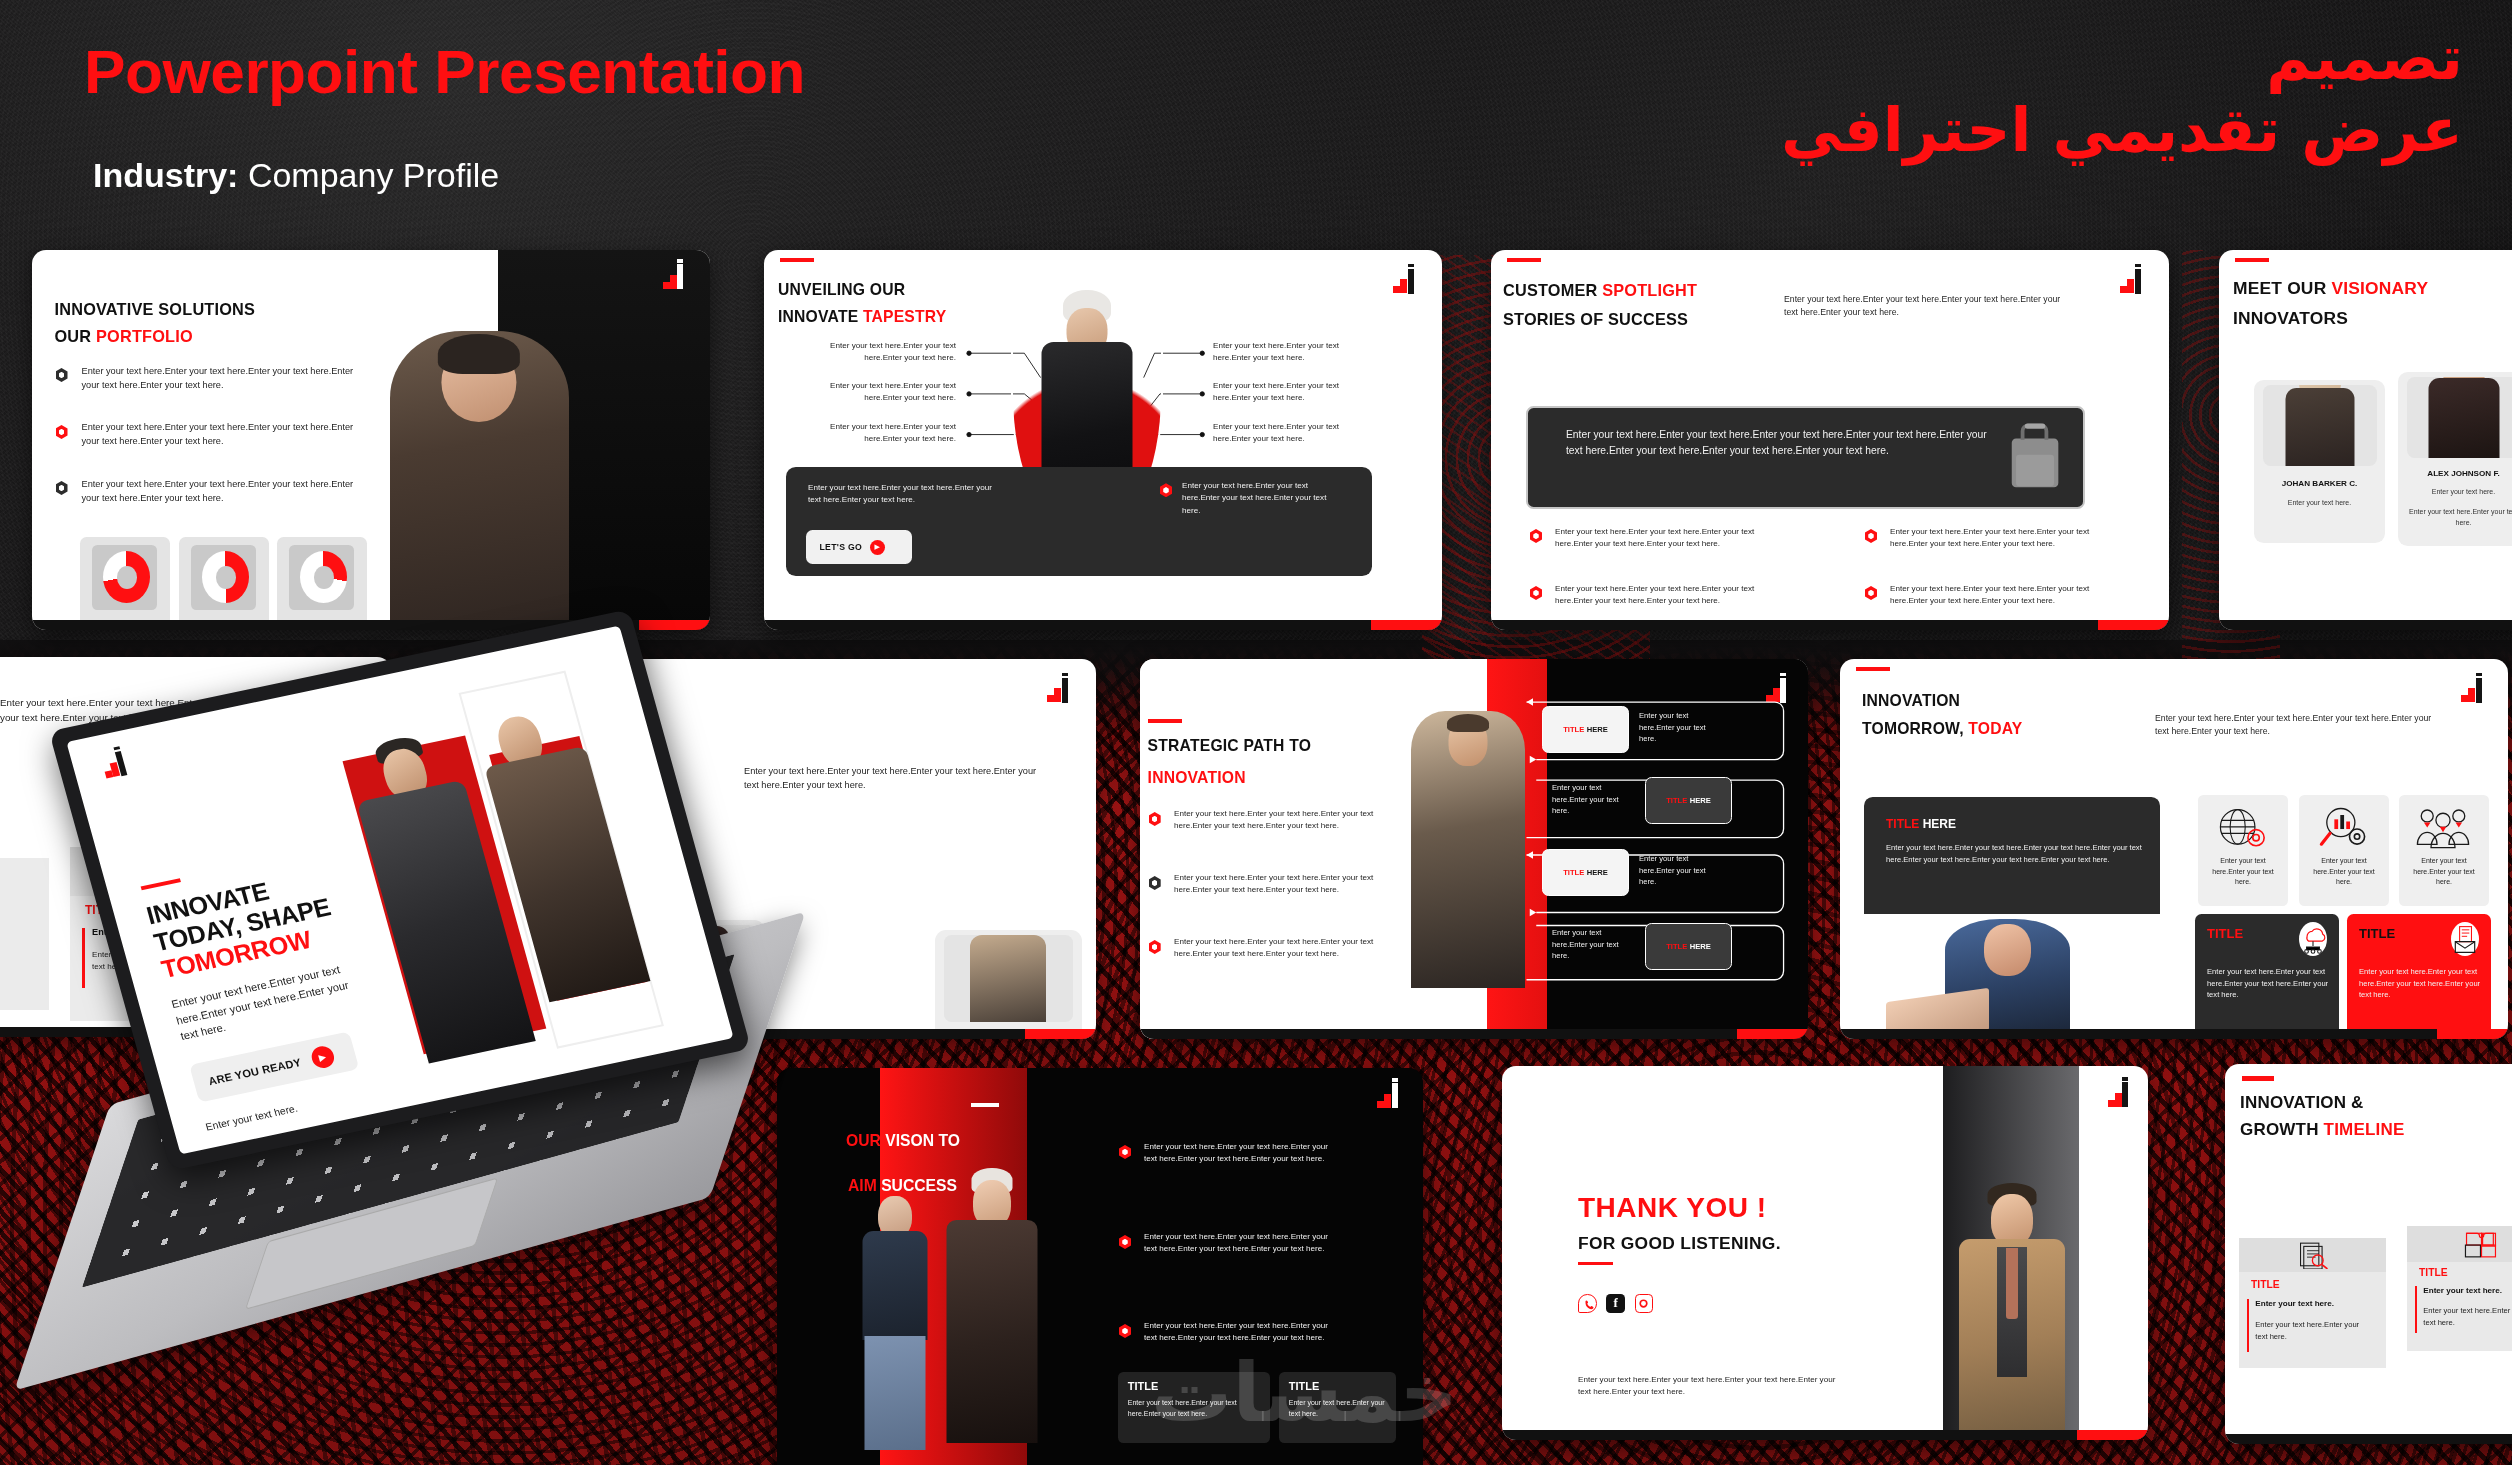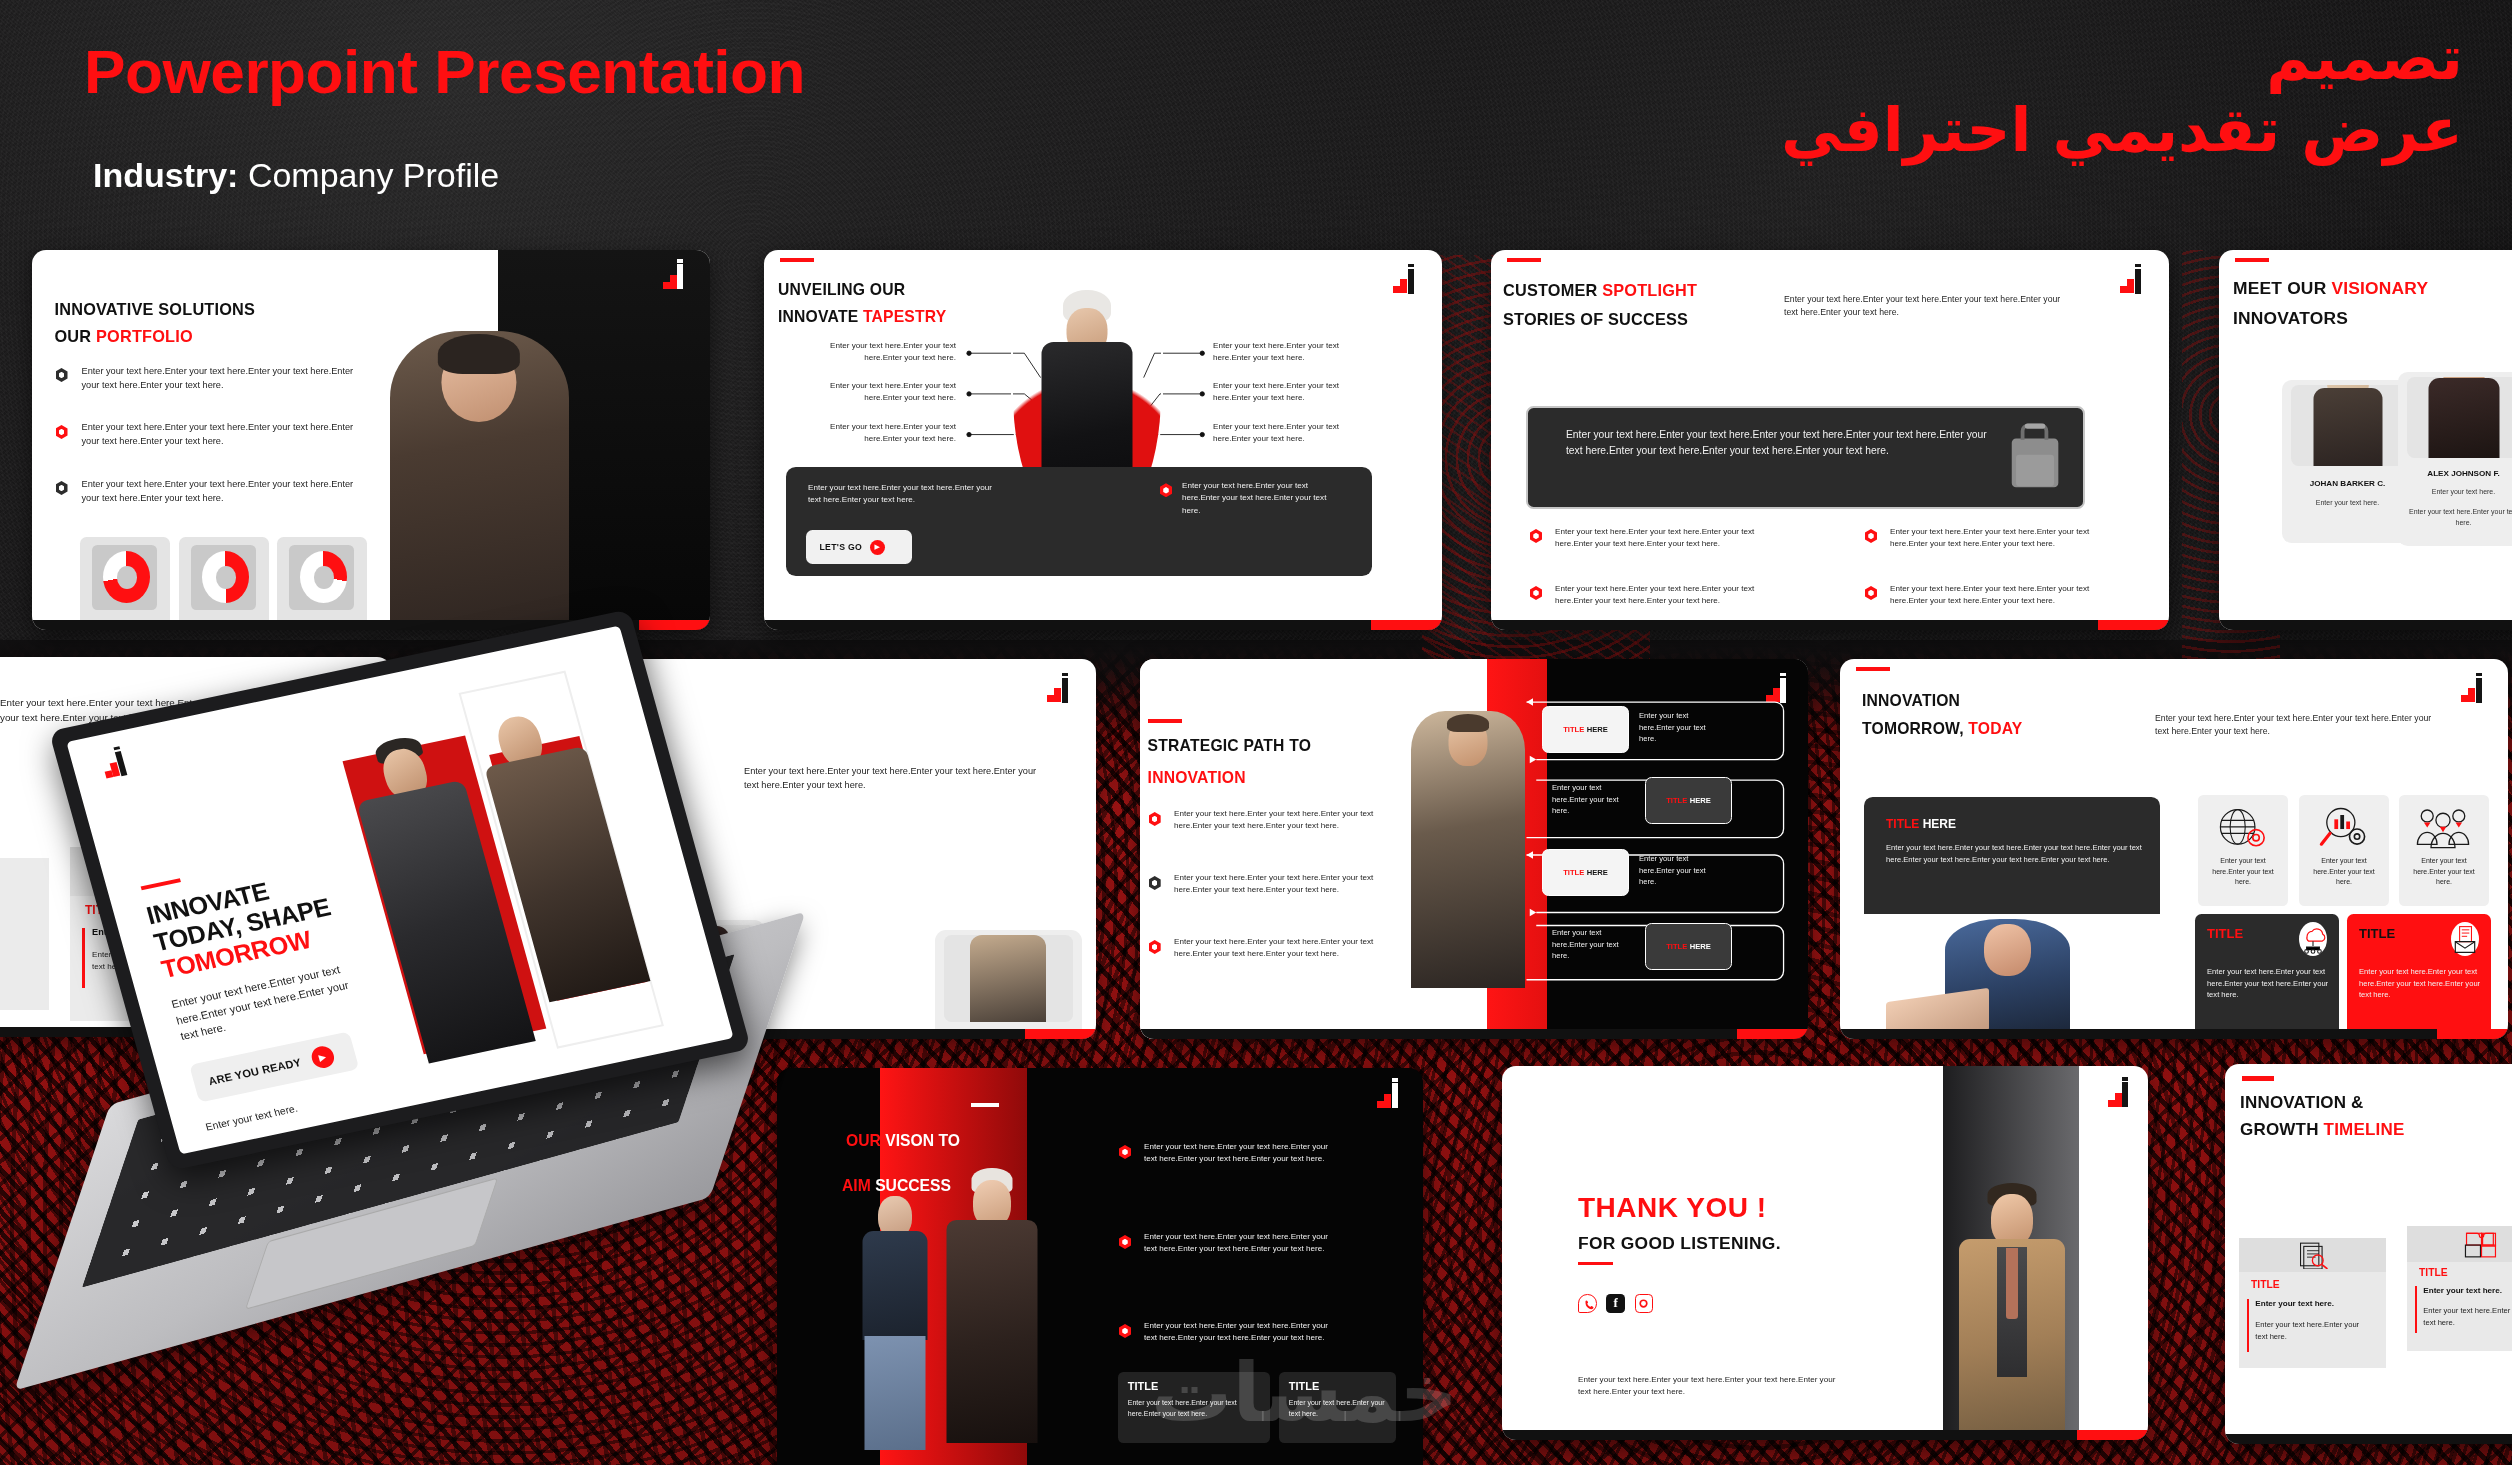--- a/index.html
+++ b/index.html
@@ -368,21 +368,21 @@
 </div>
 
 <div class="slide" style="left:2219px;top:250px;width:678px;height:380px;">
   <div class="slide-inner">
     <div class="sl-bar-top"></div>
     <div class="sl-title" style="left:14px;top:27px;font-size:17.4px;">
       <span>MEET OUR </span><span class="red">VISIONARY</span>
     </div>
     <div class="sl-title" style="left:14px;top:57px;font-size:17.4px;">INNOVATORS</div>
 
-    <div style="position:absolute;left:35px;top:130px;width:131px;height:163px;background:#eee;border-radius:9.8px;margin-left:28px;">
+    <div style="position:absolute;left:35px;top:130px;width:131px;height:163px;background:#eee;border-radius:9.8px;">
       <div style="position:absolute;left:8.7px;top:5.4px;width:114px;height:81px;background:#e4e4e4;border-radius:7.6px;overflow:hidden;">
         <div style="position:absolute;left:50%;top:17.4px;transform:translateX(-50%);width:65px;height:65px;border-radius:50%;background:#f01414;"></div>
         <div style="position:absolute;left:50%;top:-31.5px;transform:translateX(-50%);width:42px;height:52px;border-radius:45%;background:linear-gradient(160deg,#eedfc8,#c9a988);"></div>
         <div style="position:absolute;left:50%;top:2.2px;transform:translateX(-50%);width:69px;height:81px;border-radius:11px 11px 0 0;background:linear-gradient(170deg,#4b3f37,#2a2220);"></div>
       </div>
       <div style="position:absolute;left:0;right:0;top:99px;text-align:center;font-size:8.1px;font-weight:800;color:#111;">JOHAN BARKER C.</div>
       <div style="position:absolute;left:0;right:0;top:119px;text-align:center;font-size:7px;color:#333;">Enter your text here.</div>
     </div>
 
     <div style="position:absolute;left:179px;top:122px;width:131px;height:174px;background:#eee;border-radius:9.8px;">
@@ -654,21 +654,21 @@
     <div class="logo-mark" style="right:22px;top:15px;">
       <div class="dot"></div>
         <div class="bar"></div>
         <div class="step1"></div>
         <div class="step2"></div>
     </div>
     <div style="position:absolute;left:194px;top:35px;width:28px;height:3.8px;background:#fff;"></div>
     <div style="position:absolute;left:69px;top:64px;font-size:15.7px;font-weight:800;">
       <span style="color:#ff0f11;">OUR </span><span style="color:#fff;">VISON TO</span>
     </div>
-    <div style="position:absolute;left:65px;top:109px;font-size:15.7px;font-weight:800;">
+    <div style="position:absolute;left:71px;top:109px;font-size:15.7px;font-weight:800;">
       <span style="color:#ff0f11;">AIM </span><span style="color:#fff;">SUCCESS</span>
     </div>
 
     <div class="hexbullet" style="left:342px;top:77px;">
         <i></i>
       </div>
     <div class="body-txt white" style="position:absolute;left:367px;top:73px;width:195px;font-size:8.1px;">Enter your text here.Enter your text here.Enter your text here.Enter your text here.Enter your text here.</div>
     <div class="hexbullet" style="left:342px;top:167px;">
         <i></i>
       </div>

